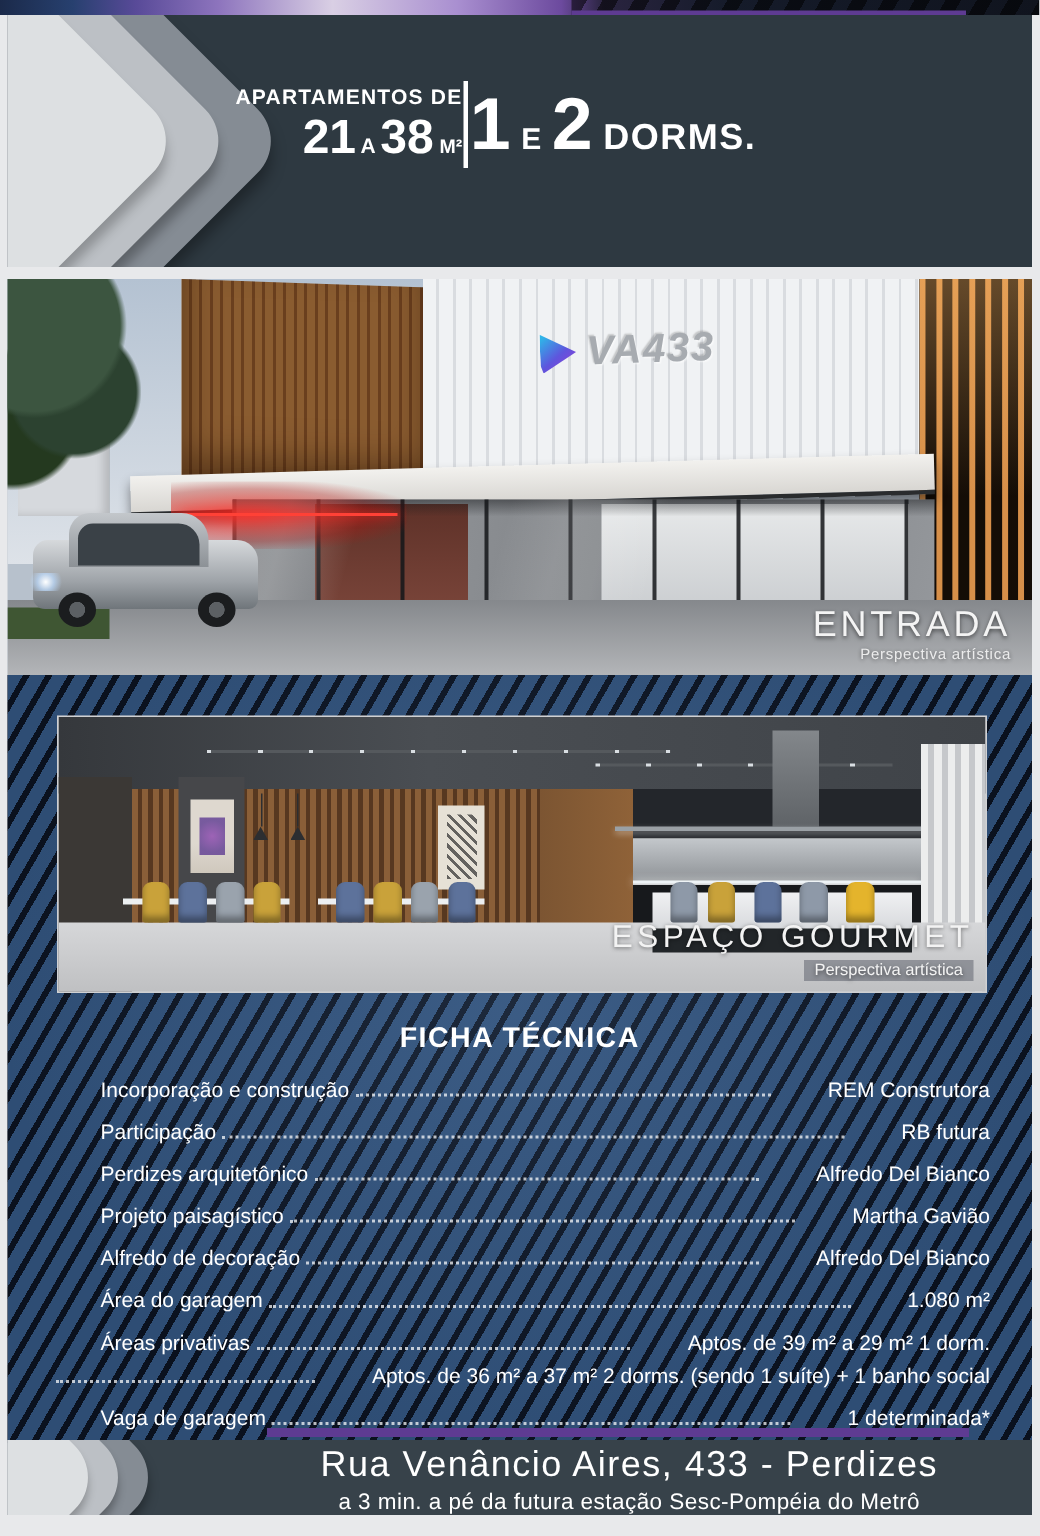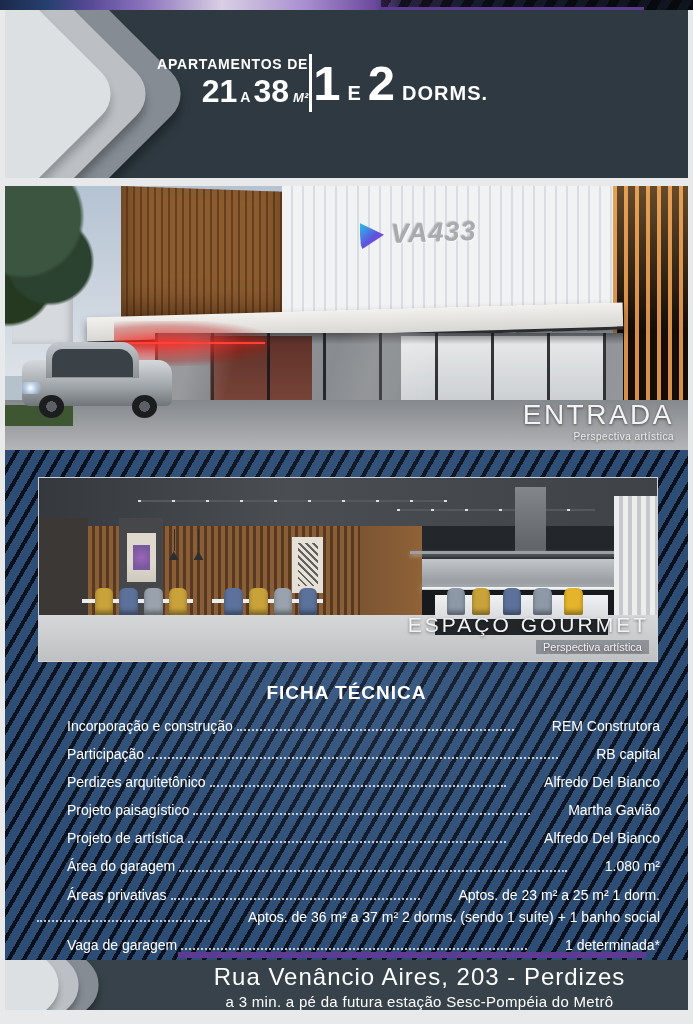--- a/index.html
+++ b/index.html
@@ -19,26 +19,26 @@
   .chev{position:absolute;border-radius:30px;transform:rotate(45deg);}
   .hc1{width:280px;height:280px;left:-150px;top:-56px;background:#858c94;box-shadow:6px 6px 10px rgba(0,0,0,.35);}
   .hc2{width:280px;height:280px;left:-185px;top:-56px;background:#bcc0c5;box-shadow:6px 6px 8px rgba(0,0,0,.30);}
   .hc3{width:280px;height:280px;left:-220px;top:-56px;background:#dde0e2;box-shadow:6px 6px 8px rgba(0,0,0,.25);}
   .headline{position:absolute;left:152px;top:44px;display:flex;align-items:center;gap:1px;color:#fff;}
   .hl-left{text-align:right;}
   .hl-top{font-size:14px;font-weight:700;letter-spacing:.8px;}
   .hl-range{margin-top:1px;font-weight:700;white-space:nowrap;}
   .hl-range .n{font-size:32px;}
   .hl-range .a{font-size:14px;margin:0 3px;}
-  .hl-range .u{font-size:13px;margin-left:4px;font-style:italic;}
+  .hl-range .u{font-size:13px;margin-left:4px;}
   .hl-div{width:3px;height:58px;background:#fff;}
   .hl-right{display:flex;align-items:baseline;gap:7px;font-weight:700;white-space:nowrap;}
   .hl-right .big{font-size:49px;line-height:1;}
   .hl-right .e{font-size:20px;}
-  .hl-right .dorms{font-size:20px;letter-spacing:1px;}
+  .hl-right .dorms{font-size:24px;letter-spacing:1px;}
 
   
   .photo-ent{position:absolute;left:5px;top:186px;width:683px;height:264px;overflow:hidden;background:#b7c1cc;}
   .ent-sky{position:absolute;left:0;top:0;width:48%;height:72%;background:linear-gradient(#b4c2d2,#dde2e8);}
   .ent-far{position:absolute;left:1%;top:14%;width:9%;height:46%;background:#d6d9dd;box-shadow:inset -4px 0 6px rgba(0,0,0,.15);}
   .ent-tree{position:absolute;left:-5%;top:-8%;width:18%;height:70%;
     background:radial-gradient(circle at 42% 28%,#3c5540 0 38%,transparent 41%),
                radial-gradient(circle at 64% 52%,#2c4230 0 33%,transparent 36%),
                radial-gradient(circle at 30% 62%,#24391f 0 30%,transparent 33%);}
   .ent-wood{position:absolute;left:17%;top:0;width:24%;height:52%;
@@ -78,21 +78,21 @@
     background:linear-gradient(#d6d9dc,#9ea3a8 60%,#6f757a);}
   .car-roof{position:absolute;top:0;left:16%;width:62%;height:48%;border-radius:14px 18px 0 0;
     background:linear-gradient(#c3c7cb,#8c9196);}
   .car-glass{position:absolute;top:9%;left:20%;width:54%;height:37%;border-radius:10px 14px 0 0;background:#3a4147;}
   .car-wheel{position:absolute;bottom:0;width:17%;height:30%;border-radius:50%;
     background:radial-gradient(circle,#5c6064 0 30%,#1b1d1f 32% 100%);}
   .cw1{left:11%;} .cw2{right:10%;}
   .car-light{position:absolute;left:-3%;bottom:32%;width:17%;height:16%;
     background:radial-gradient(circle,#ffffff,rgba(190,220,255,.7) 40%,transparent 78%);}
   .photo-label{position:absolute;right:14px;bottom:8px;text-align:right;color:#f4f4f4;text-shadow:0 1px 3px rgba(0,0,0,.55);}
-  .photo-label .t{font-size:28px;letter-spacing:2.5px;}
+  .photo-label .t{font-size:24px;letter-spacing:2.5px;}
   .photo-label .s{font-size:10px;opacity:.9;letter-spacing:.5px;}
 
   
   .band{position:absolute;left:5px;top:450px;width:683px;height:512px;background:#0a111e;overflow:hidden;}
   .band::before{content:"";position:absolute;inset:0;
     background:repeating-linear-gradient(120deg,#2e4d74 0 9px,#0a111e 9px 13px);}
   .band::after{content:"";position:absolute;inset:0;
     background:radial-gradient(ellipse at 50% 42%,rgba(130,170,220,.16),transparent 72%);}
 
   
@@ -263,64 +263,64 @@
       <div class="ficha-title">FICHA TÉCNICA</div>
 
       <div class="frow">
         <span class="flabel">Incorporação e construção</span>
         <span class="dots"></span>
         <span class="fvalue">REM Construtora</span>
       </div>
       <div class="frow">
         <span class="flabel">Participação</span>
         <span class="dots"></span>
-        <span class="fvalue">RB capital</span>
+        <span class="fvalue">RB futura</span>
       </div>
       <div class="frow">
         <span class="flabel">Perdizes arquitetônico</span>
         <span class="dots"></span>
         <span class="fvalue">Alfredo Del Bianco</span>
       </div>
       <div class="frow">
         <span class="flabel">Projeto paisagístico</span>
         <span class="dots"></span>
         <span class="fvalue">Martha Gavião</span>
       </div>
       <div class="frow">
-        <span class="flabel">Projeto de artística</span>
+        <span class="flabel">Alfredo de decoração</span>
         <span class="dots"></span>
         <span class="fvalue">Alfredo Del Bianco</span>
       </div>
       <div class="frow">
         <span class="flabel">Área do garagem</span>
         <span class="dots"></span>
         <span class="fvalue">1.080 m²</span>
       </div>
       <div class="frow">
         <span class="flabel">Áreas privativas</span>
         <span class="dots"></span>
-        <span class="fvalue">Aptos. de 23 m² a 25 m² 1 dorm.</span>
+        <span class="fvalue">Aptos. de 39 m² a 29 m² 1 dorm.</span>
       </div>
       <div class="frow cont">
         <span class="dots"></span>
         <span class="fvalue">Aptos. de 36 m² a 37 m² 2 dorms. (sendo 1 suíte) + 1 banho social</span>
       </div>
       <div class="frow">
         <span class="flabel">Vaga de garagem</span>
         <span class="dots"></span>
         <span class="fvalue">1 determinada*</span>
       </div>
 
     </div>
   </div>
 
   <div class="purple-line"></div>
   <div class="footer">
     <div class="chev fc1"></div>
     <div class="chev fc2"></div>
     <div class="chev fc3"></div>
     <div class="f-text">
-      <div class="f-addr">Rua Venâncio Aires, 203 - Perdizes</div>
+      <div class="f-addr">Rua Venâncio Aires, 433 - Perdizes</div>
       <div class="f-sub">a 3 min. a pé da futura estação Sesc-Pompéia do Metrô</div>
     </div>
   </div>
 
 </div>
 
 </body></html>

